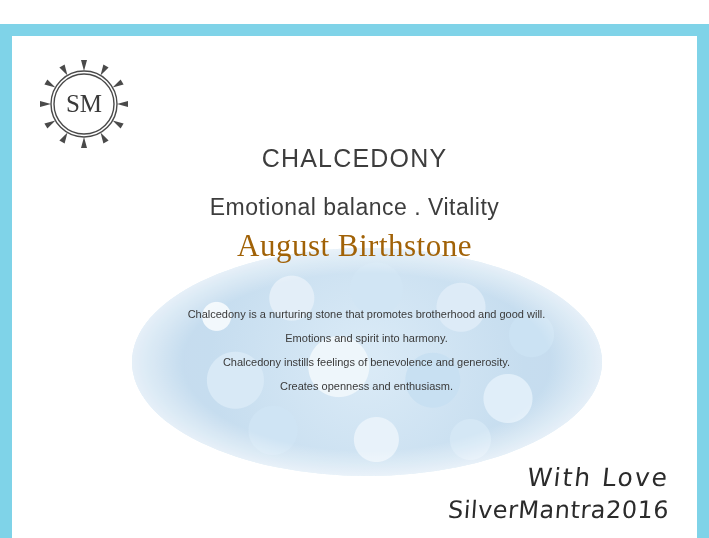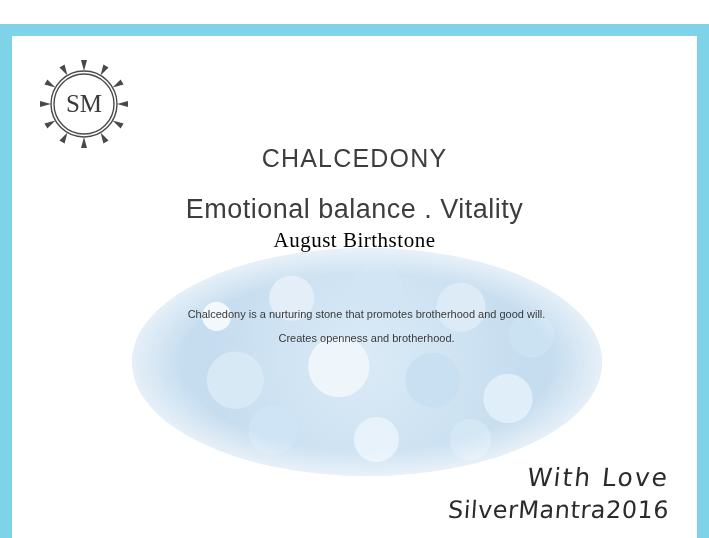--- a/index.html
+++ b/index.html
@@ -75,34 +75,34 @@
     letter-spacing: 1.2px;
     color: #3d3d3d;
     font-weight: 400;
   }
   #subtitle {
     position: absolute;
     top: 158px;
     left: 0;
     width: 100%;
     text-align: center;
-    font-size: 27px;
+    font-size: 23px;
     color: #3d3d3d;
     letter-spacing: 0.5px;
     font-weight: 400;
   }
   #birthstone {
     position: absolute;
     top: 192px;
     left: 0;
     width: 100%;
     text-align: center;
     font-family: "Liberation Serif", serif;
-    font-size: 21px;
-    color: #000000;
+    font-size: 31px;
+    color: #a16207;
     letter-spacing: 0.5px;
   }
   #body-text {
     position: absolute;
     top: 266px;
     left: 30px;
     width: 649px;
     text-align: center;
     font-size: 11px;
     line-height: 24px;
@@ -167,21 +167,23 @@
         <text x="52" y="60" text-anchor="middle" font-family="Liberation Serif, serif" font-size="25" fill="#3a3a3a">SM</text>
       </svg>
     </div>
 
     <div id="title">CHALCEDONY</div>
     <div id="subtitle">Emotional balance . Vitality</div>
     <div id="birthstone">August Birthstone</div>
 
     <div id="body-text">
       <div>Chalcedony is a nurturing stone that promotes brotherhood and good will.</div>
-      <div>Creates openness and brotherhood.</div>
+      <div>Emotions and spirit into harmony.</div>
+      <div>Chalcedony instills feelings of benevolence and generosity.</div>
+      <div>Creates openness and enthusiasm.</div>
     </div>
 
     <div id="sig">
       <span class="with-love">With Love</span>
       <span class="brand">SilverMantra2016</span>
     </div>
 
   </div>
 </div>
 

